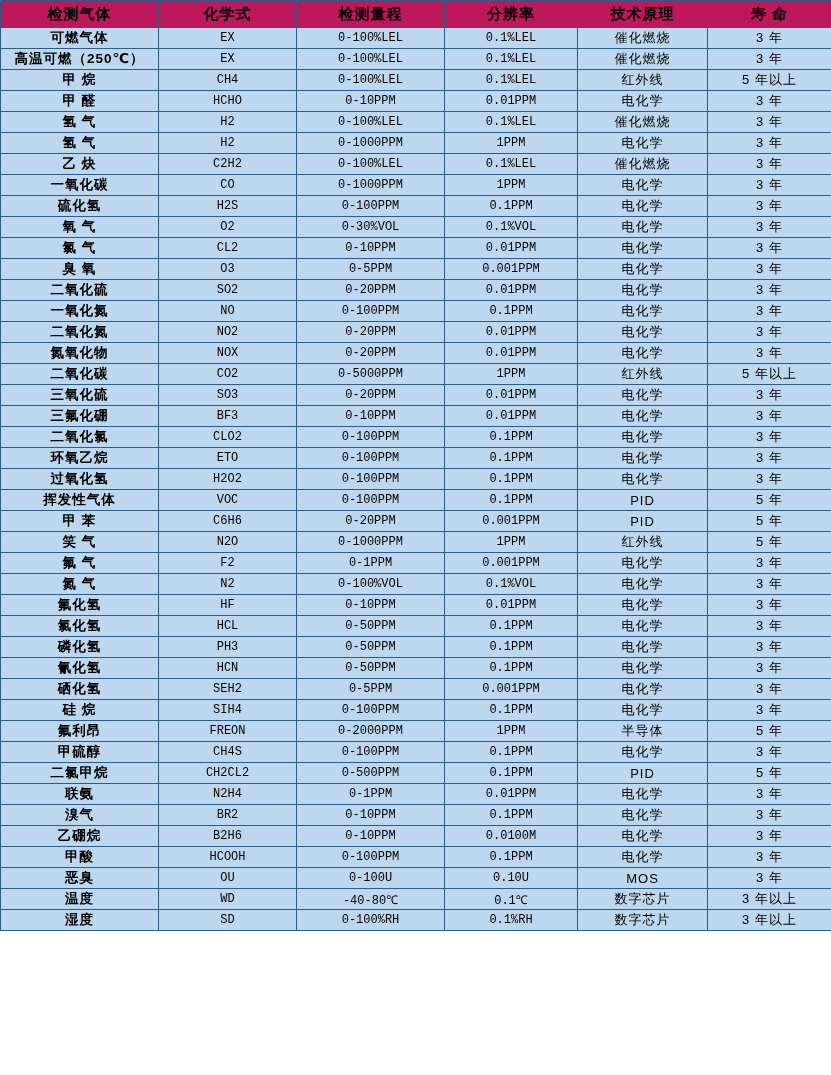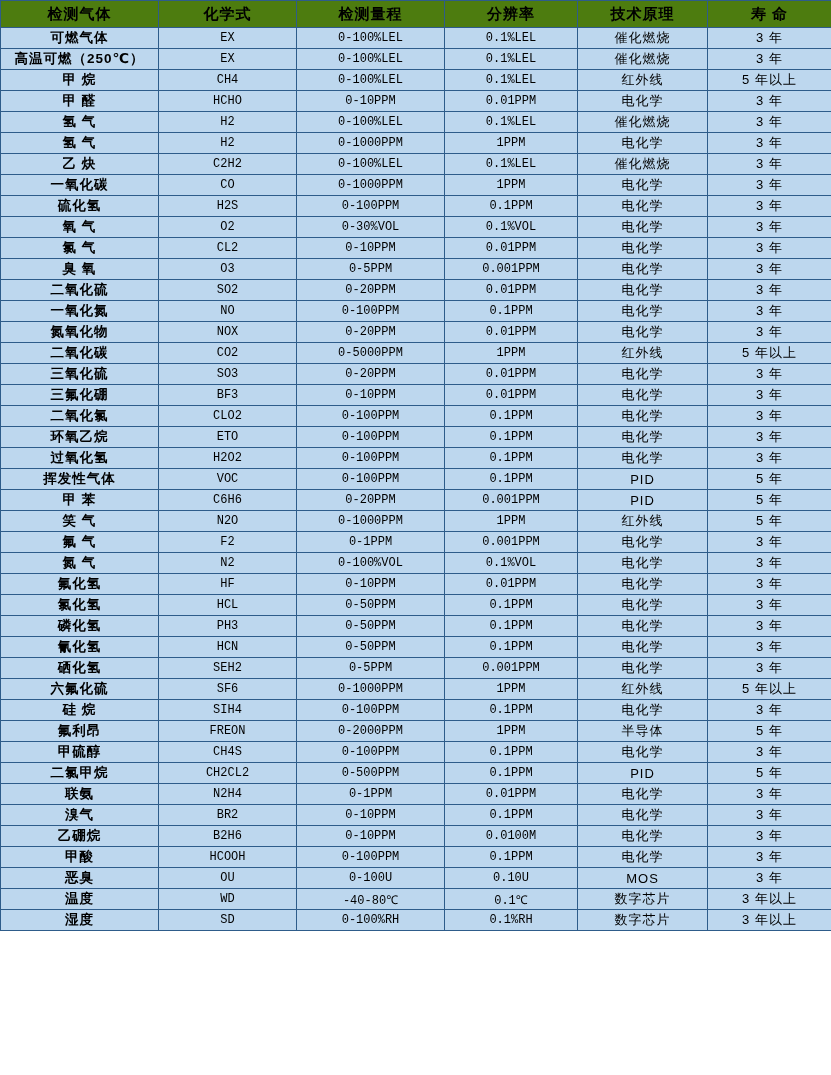--- a/index.html
+++ b/index.html
@@ -26,21 +26,21 @@
     font-size: 13px;
     height: 20px;
     padding: 0;
     overflow: hidden;
     white-space: nowrap;
   }
   #gas-table thead th {
     font-weight: bold;
     font-size: 15px;
     height: 26px;
-    background: #4d7c0f;
+    background: #be185d;
     letter-spacing: 1px;
   }
   #gas-table tbody td.c-name {
     font-size: 13.5px;
     letter-spacing: 1px;
     font-weight: bold;
   }
   #gas-table tbody td.c-formula,
   #gas-table tbody td.c-range,
   #gas-table tbody td.c-res {
@@ -188,20 +188,28 @@
       </tr>
       <tr>
         <td class="c-name">一氧化氮</td>
         <td class="c-formula">NO</td>
         <td class="c-range">0-100PPM</td>
         <td class="c-res">0.1PPM</td>
         <td class="c-principle">电化学</td>
         <td class="c-life">3 年</td>
       </tr>
       <tr>
+        <td class="c-name">二氧化氮</td>
+        <td class="c-formula">NO2</td>
+        <td class="c-range">0-20PPM</td>
+        <td class="c-res">0.01PPM</td>
+        <td class="c-principle">电化学</td>
+        <td class="c-life">3 年</td>
+      </tr>
+      <tr>
         <td class="c-name">氮氧化物</td>
         <td class="c-formula">NOX</td>
         <td class="c-range">0-20PPM</td>
         <td class="c-res">0.01PPM</td>
         <td class="c-principle">电化学</td>
         <td class="c-life">3 年</td>
       </tr>
       <tr>
         <td class="c-name">二氧化碳</td>
         <td class="c-formula">CO2</td>
@@ -324,28 +332,20 @@
       </tr>
       <tr>
         <td class="c-name">硒化氢</td>
         <td class="c-formula">SEH2</td>
         <td class="c-range">0-5PPM</td>
         <td class="c-res">0.001PPM</td>
         <td class="c-principle">电化学</td>
         <td class="c-life">3 年</td>
       </tr>
       <tr>
-        <td class="c-name">六氟化硫</td>
-        <td class="c-formula">SF6</td>
-        <td class="c-range">0-1000PPM</td>
-        <td class="c-res">1PPM</td>
-        <td class="c-principle">红外线</td>
-        <td class="c-life">5 年以上</td>
-      </tr>
-      <tr>
         <td class="c-name">硅 烷</td>
         <td class="c-formula">SIH4</td>
         <td class="c-range">0-100PPM</td>
         <td class="c-res">0.1PPM</td>
         <td class="c-principle">电化学</td>
         <td class="c-life">3 年</td>
       </tr>
       <tr>
         <td class="c-name">氟利昂</td>
         <td class="c-formula">FREON</td>

